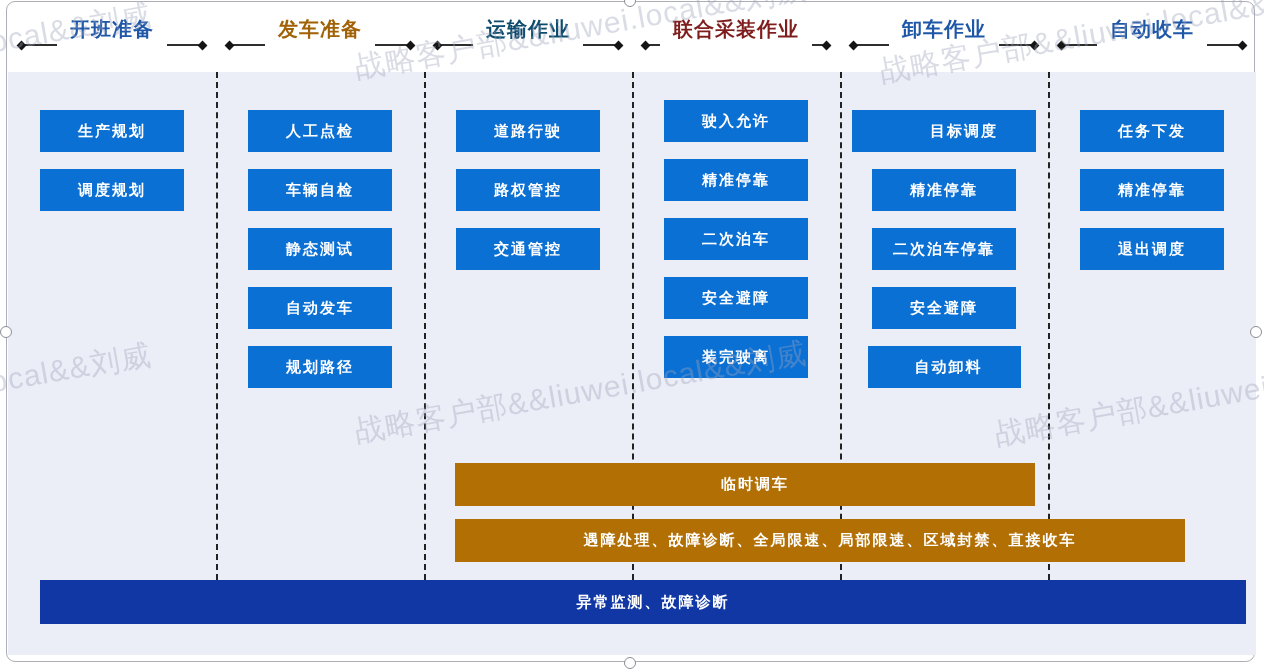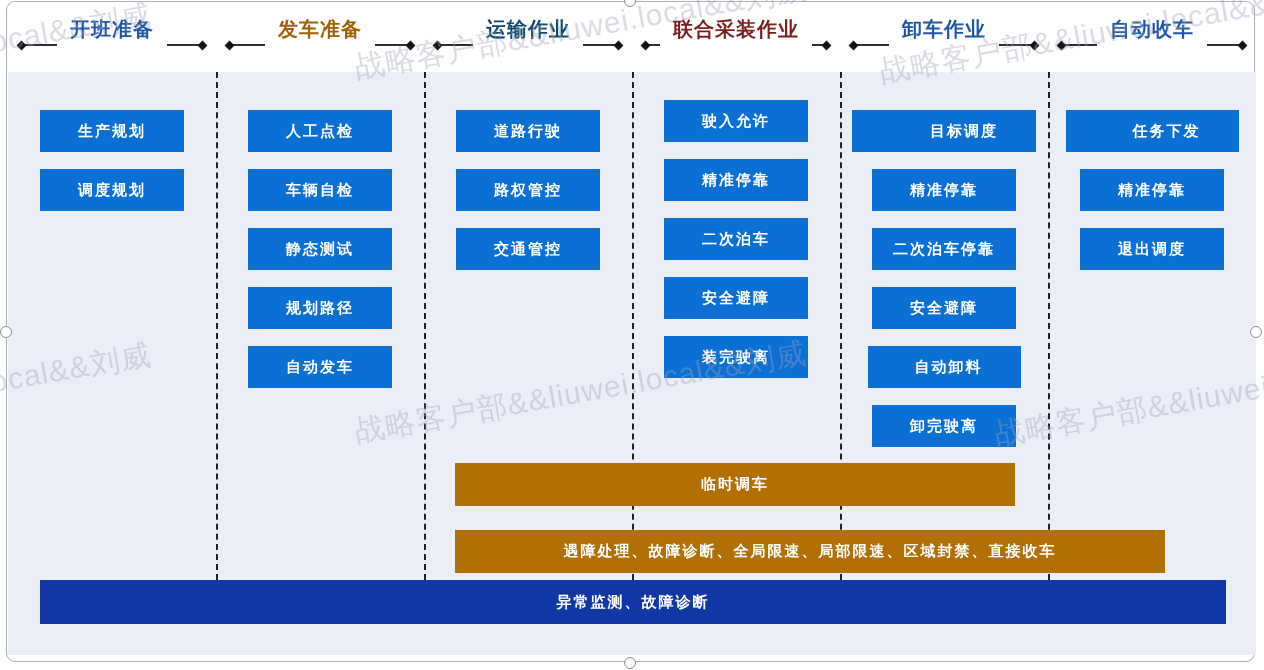--- a/index.html
+++ b/index.html
@@ -26,23 +26,23 @@
   .panel{position:absolute;left:8px;top:72px;width:1248px;height:583px;}
   .separator{position:absolute;top:0;height:508px;width:0;border-left:2px dashed #222;z-index:1;}
   .columns{position:absolute;left:0;top:0;width:1248px;display:flex;z-index:2;}
   .column{flex:0 0 208px;}
   .step-box{width:144px;height:42px;margin:17px auto 0;color:#fff;font-size:15px;font-weight:bold;
     display:flex;align-items:center;justify-content:center;letter-spacing:2px;white-space:nowrap;}
   .column .step-box:first-child{margin-top:38px;}
 
   
   .bar{position:absolute;color:#fff;font-weight:bold;font-size:15px;
-    display:flex;align-items:center;justify-content:center;letter-spacing:2px;z-index:3;}
+    display:flex;align-items:center;justify-content:center;letter-spacing:2px;z-index:3;padding-left:20px;}
   .bar-1{left:447px;top:391px;width:560px;height:43px;}
-  .bar-2{left:447px;top:458px;width:710px;height:43px;}
+  .bar-2{left:447px;top:447px;width:710px;height:43px;}
   .bar-3{left:32px;top:508px;width:1186px;height:44px;}
 
   
   .watermark-layer{position:absolute;inset:0;z-index:40;pointer-events:none;overflow:hidden;}
   .wm{position:absolute;font-size:30px;color:rgba(158,164,186,0.38);white-space:nowrap;
     transform:rotate(-10deg);transform-origin:0 50%;letter-spacing:1px;}
   .wm1{left:-300px;top:74px;}
   .wm2{left:355px;top:48px;}
   .wm3{left:880px;top:52px;}
   .wm4{left:-300px;top:414px;}
@@ -141,45 +141,44 @@
     </div>
   <div class="columns" id="columns">
       <div class="column">
         <div class="step-box" style="background: rgb(11, 112, 212);">生产规划</div>
         <div class="step-box" style="background: rgb(11, 112, 212);">调度规划</div>
       </div>
       <div class="column">
         <div class="step-box" style="background: rgb(11, 112, 212);">人工点检</div>
         <div class="step-box" style="background: rgb(11, 112, 212); text-align: center;">车辆自检</div>
         <div class="step-box" style="background: rgb(11, 112, 212);">静态测试</div>
+        <div class="step-box" style="background: rgb(11, 112, 212);">自动发车</div>
         <div class="step-box" style="background: rgb(11, 112, 212);">规划路径</div>
-        <div class="step-box" style="background: rgb(11, 112, 212);">自动发车</div>
       </div>
       <div class="column">
         <div class="step-box" style="background: rgb(11, 112, 212);">道路行驶</div>
         <div class="step-box" style="background: rgb(11, 112, 212);">路权管控</div>
         <div class="step-box" style="background: rgb(11, 112, 212);">交通管控</div>
       </div>
       <div class="column">
         <div class="step-box" style="background: rgb(11, 112, 212); margin-top: 28px;">驶入允许</div>
         <div class="step-box" style="background: rgb(11, 112, 212);">精准停靠</div>
         <div class="step-box" style="background: rgb(11, 112, 212);">二次泊车</div>
         <div class="step-box" style="background: rgb(11, 112, 212);">安全避障</div>
         <div class="step-box" style="background: rgb(11, 112, 212);">装完驶离</div>
       </div>
       <div class="column">
         <div class="step-box" style="background: rgb(11, 112, 212); padding-left: 40px;">目标调度</div>
         <div class="step-box" style="background: rgb(11, 112, 212);">精准停靠</div>
         <div class="step-box" style="background: rgb(11, 112, 212);">二次泊车停靠</div>
         <div class="step-box" style="background: rgb(11, 112, 212);">安全避障</div>
         <div class="step-box" style="background: rgb(11, 112, 212); padding-left: 9px;">自动卸料</div>
-        <div class="step-box" style="background: rgb(11, 112, 212);">卸完驶离</div>
-      </div>
-      <div class="column">
-        <div class="step-box" style="background: rgb(11, 112, 212); padding-left: 29px;">任务下发</div>
+      </div>
+      <div class="column">
+        <div class="step-box" style="background: rgb(11, 112, 212);">任务下发</div>
         <div class="step-box" style="background: rgb(11, 112, 212);">精准停靠</div>
         <div class="step-box" style="background: rgb(11, 112, 212);">退出调度</div>
       </div>
     </div>
 
   <div class="bar bar-1" style="background: rgb(178, 111, 4);">
     <span>临时调车</span>
   </div>
   <div class="bar bar-2" style="background: rgb(178, 111, 4);">
     <span>遇障处理、故障诊断、全局限速、局部限速、区域封禁、直接收车</span>

